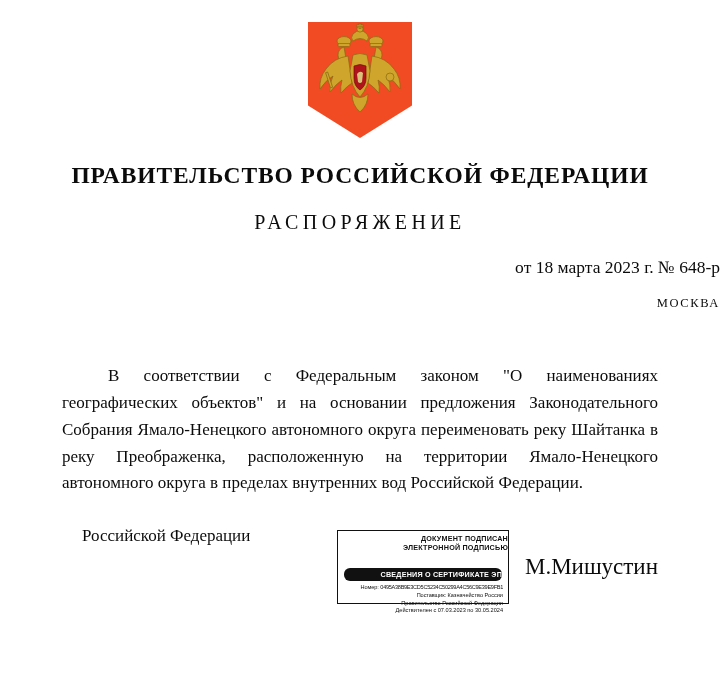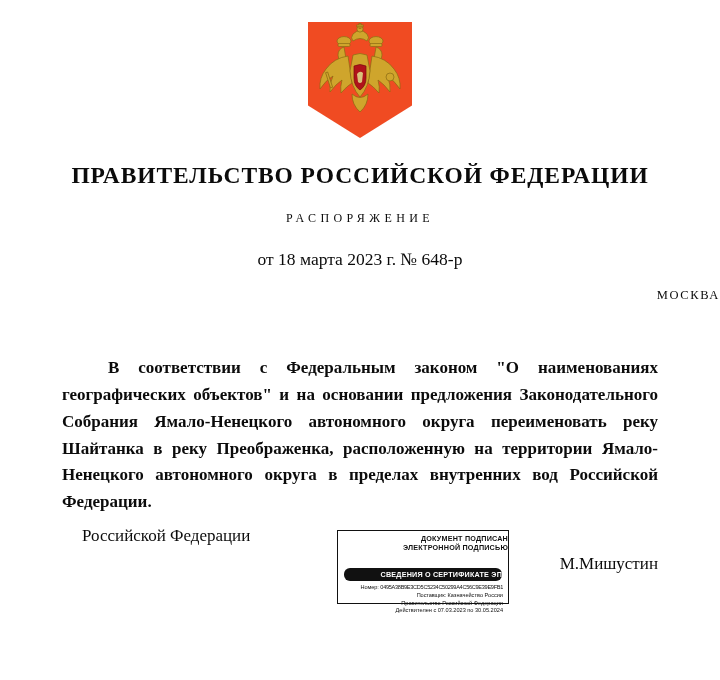--- a/index.html
+++ b/index.html
@@ -55,46 +55,45 @@
   .doc-title {
     text-align: center;
     font-size: 23.5px;
     font-weight: bold;
     letter-spacing: 0.9px;
     margin-top: 24px;
     white-space: nowrap;
   }
   .doc-subtitle {
     text-align: center;
-    font-size: 12px;
+    font-size: 20px;
     letter-spacing: 4.4px;
     margin-top: 22px;
   }
   .doc-number {
-    text-align: center;
+    text-align: right;
     font-size: 17.5px;
     margin-top: 23px;
   }
   .doc-city {
     text-align: right;
     font-size: 12.5px;
     letter-spacing: 1.6px;
     margin-top: 18px;
   }
 
   
   .doc-body {
     margin: 52px 62px 0 62px;
     font-size: 17px;
     line-height: 1.58;
     text-align: justify;
     text-justify: inter-word;
     text-indent: 46px;
     hyphens: none;
-    font-weight: bold;
   }
 
   
   .sign-row {
     position: absolute;
     left: 0;
     right: 0;
     top: 524px;
     height: 100px;
   }
@@ -105,21 +104,21 @@
     font-size: 17px;
     line-height: 1.45;
   }
   .signer-role .line2 {
     padding-left: 16px;
   }
   .signer-name {
     position: absolute;
     right: 62px;
     top: 30px;
-    font-size: 17px;
+    font-size: 23px;
     white-space: nowrap;
   }
 
   
   .stamp {
     position: absolute;
     left: 337px;
     top: 6px;
     width: 172px;
     height: 74px;

